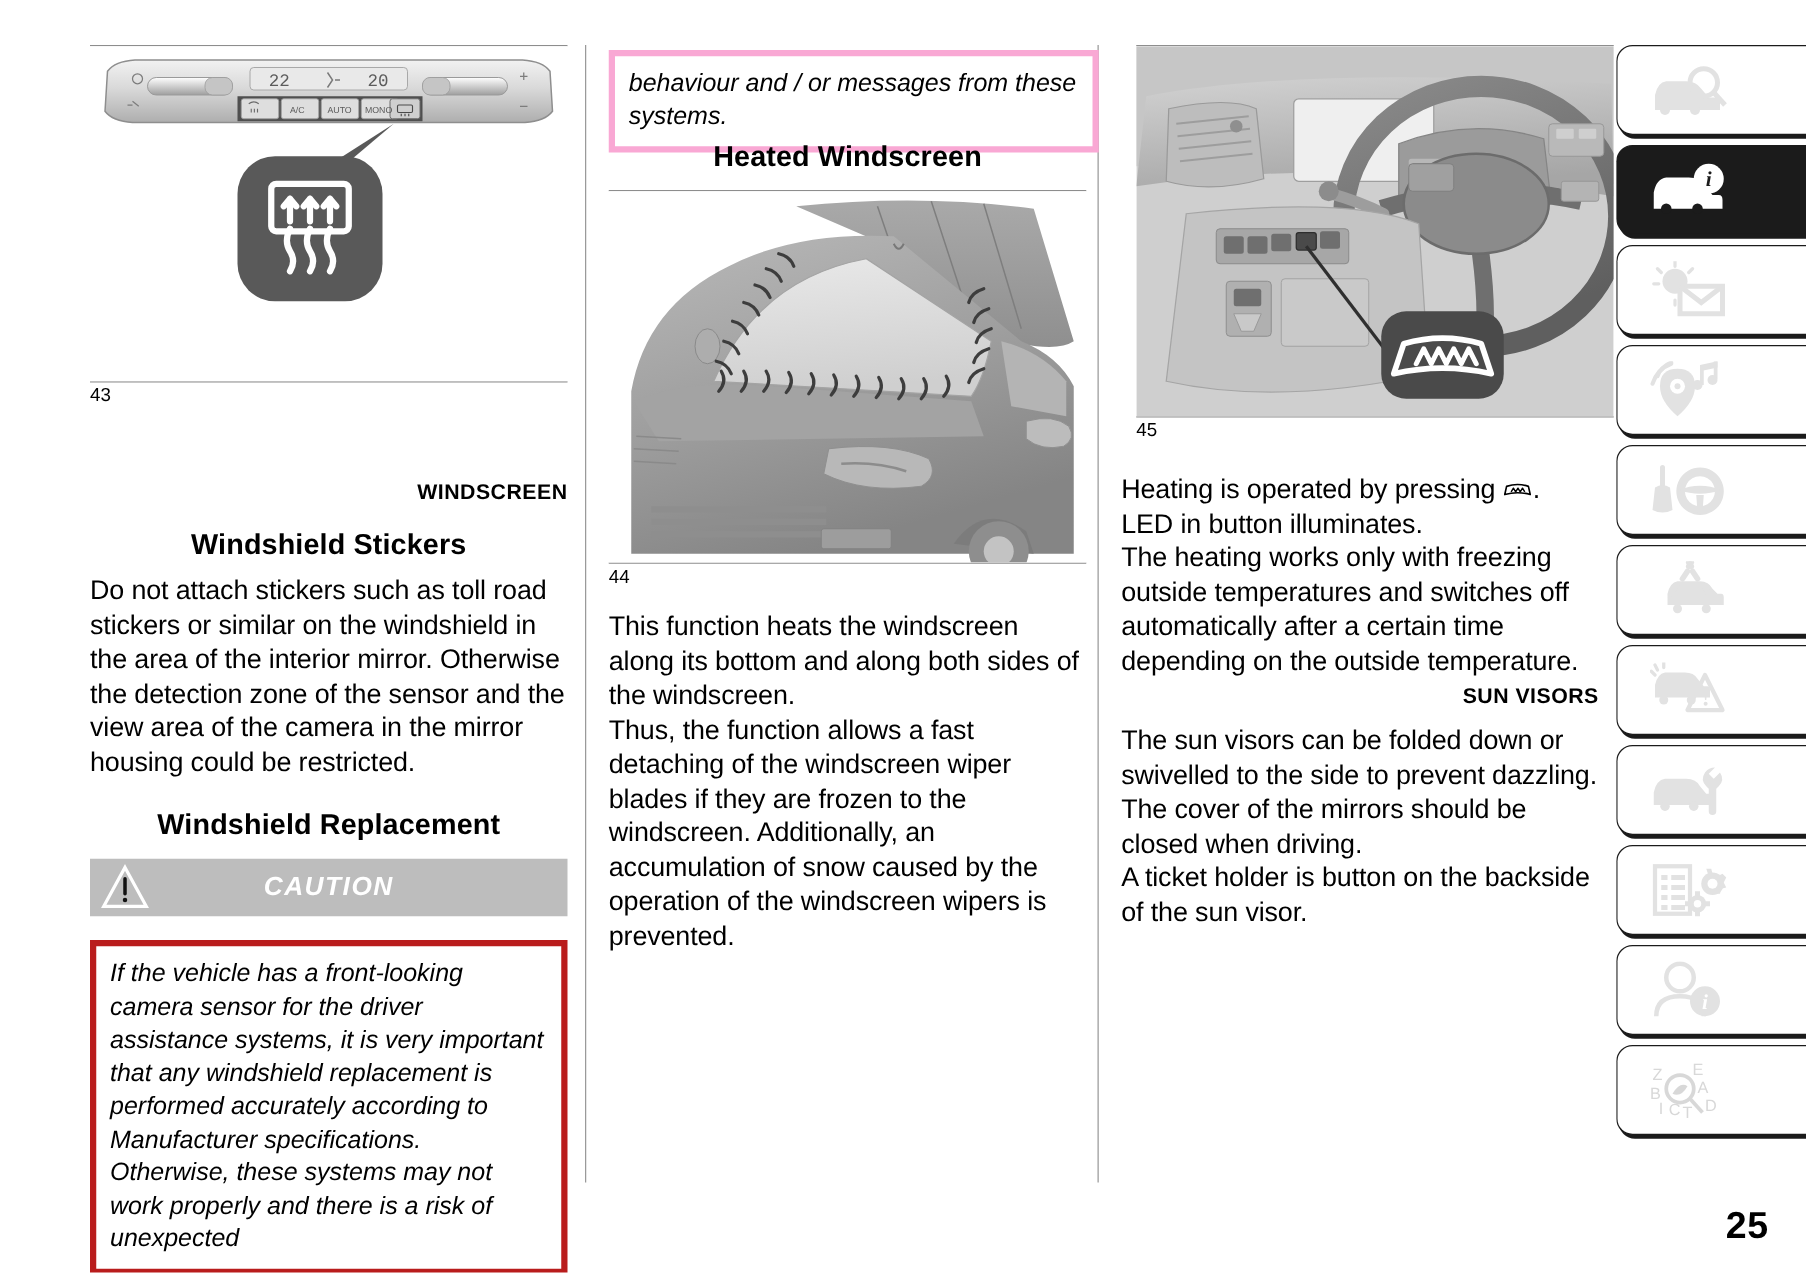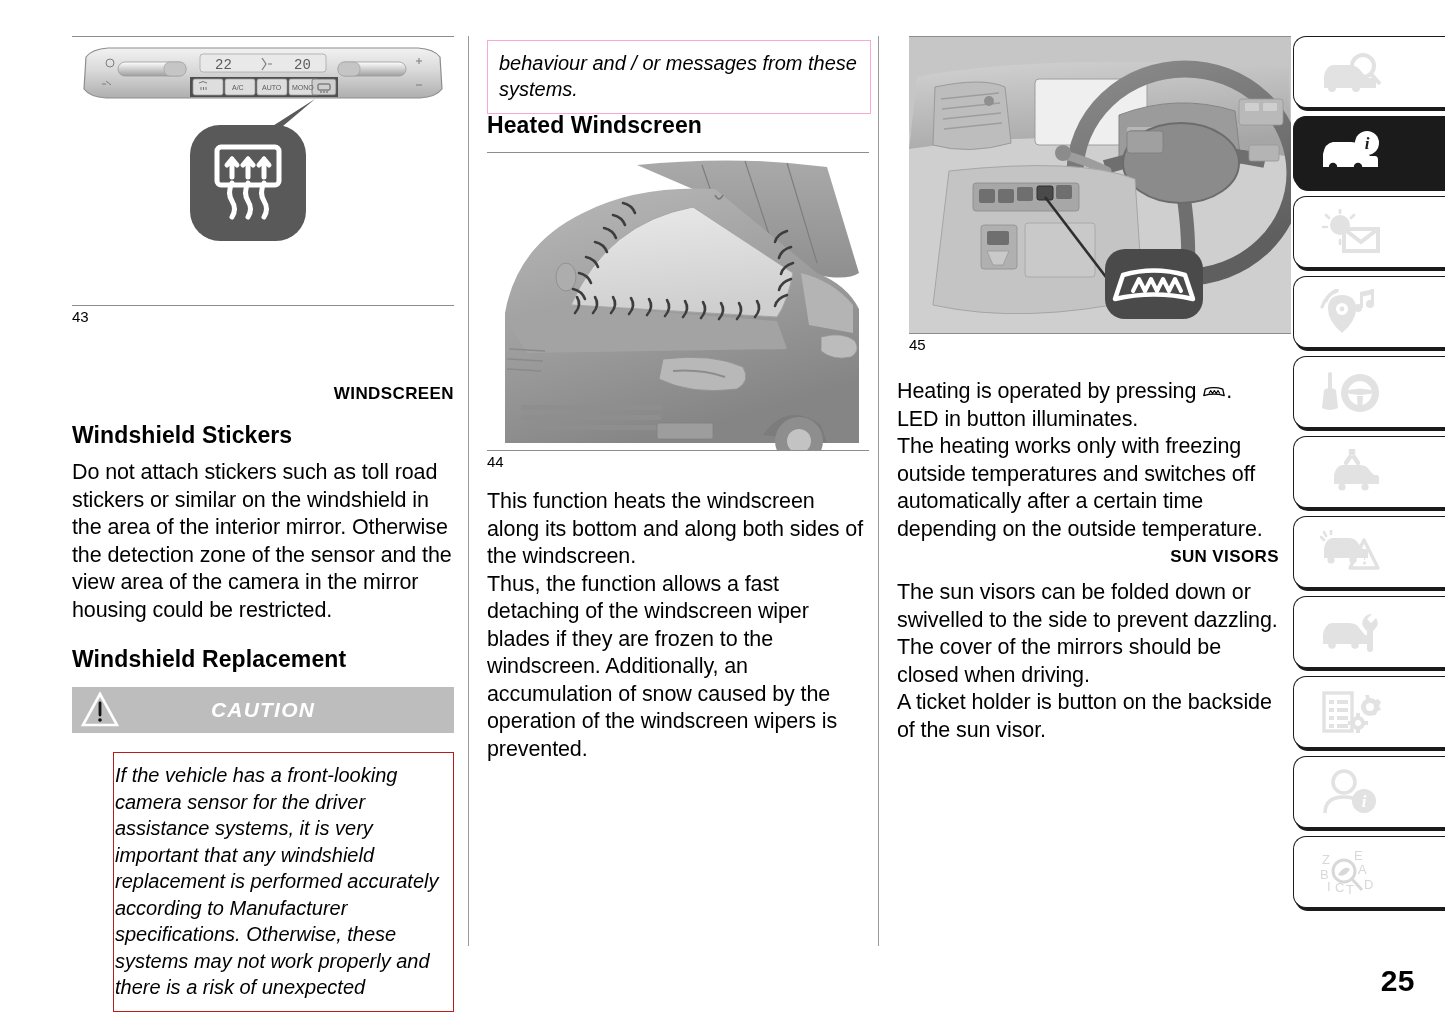--- a/index.html
+++ b/index.html
@@ -30,21 +30,21 @@
   .fig-num{font-size:15px;line-height:16px;padding-top:3px;letter-spacing:0px;}
   .fig-img{position:relative;width:382px;overflow:hidden;background:#fff;}
 
   
   h1.sec{
     font-size:17px;font-weight:bold;letter-spacing:.4px;
     margin:0 0 14px 0;line-height:28px;text-align:right;
   }
   h2.sub{
     font-size:23px;font-weight:bold;letter-spacing:.1px;
-    margin:0 0 10px 0;line-height:27px;
+    margin:0 0 10px 0;line-height:27px;text-align:center;
   }
   p.body{
     font-size:21.5px;line-height:27.5px;margin:0 0 0 0;
     letter-spacing:-0.1px;
   }
   p.body + p.body{margin-top:0;}
 
   
   .caution-bar{
     position:relative;height:46px;background:#bdbdbd;
@@ -53,27 +53,27 @@
     text-align:center;
   }
   .caution-bar .warn-tri{
     position:absolute;left:8px;top:3px;width:40px;height:40px;
   }
   .caution-bar .ctitle{
     color:#ffffff;font-size:21px;font-weight:bold;font-style:italic;
     letter-spacing:1.2px;
   }
   .caution-box{
-    border:1px solid #b91c1c;margin-top:19px;padding:9px 11px 10px 1px;margin-left:41px;
+    border:5px solid #b91c1c;margin-top:19px;padding:9px 11px 10px 11px;
   }
   .caution-box p{
     font-style:italic;font-size:20px;line-height:26.5px;margin:0;
   }
   .cont-box{
-    border:1px solid #f9a8d4;padding:9px 11px 11px 11px;
+    border:5px solid #f9a8d4;padding:9px 11px 11px 11px;
   }
   .cont-box p{font-style:italic;font-size:20px;line-height:26px;margin:0;}
 
   
   .ic-heat{display:inline-block;width:24px;height:16px;vertical-align:-2px;}
 
   
   .tabs{position:absolute;right:0;top:36px;width:152px;}
   .tab{
     position:relative;height:72px;margin-bottom:8px;

